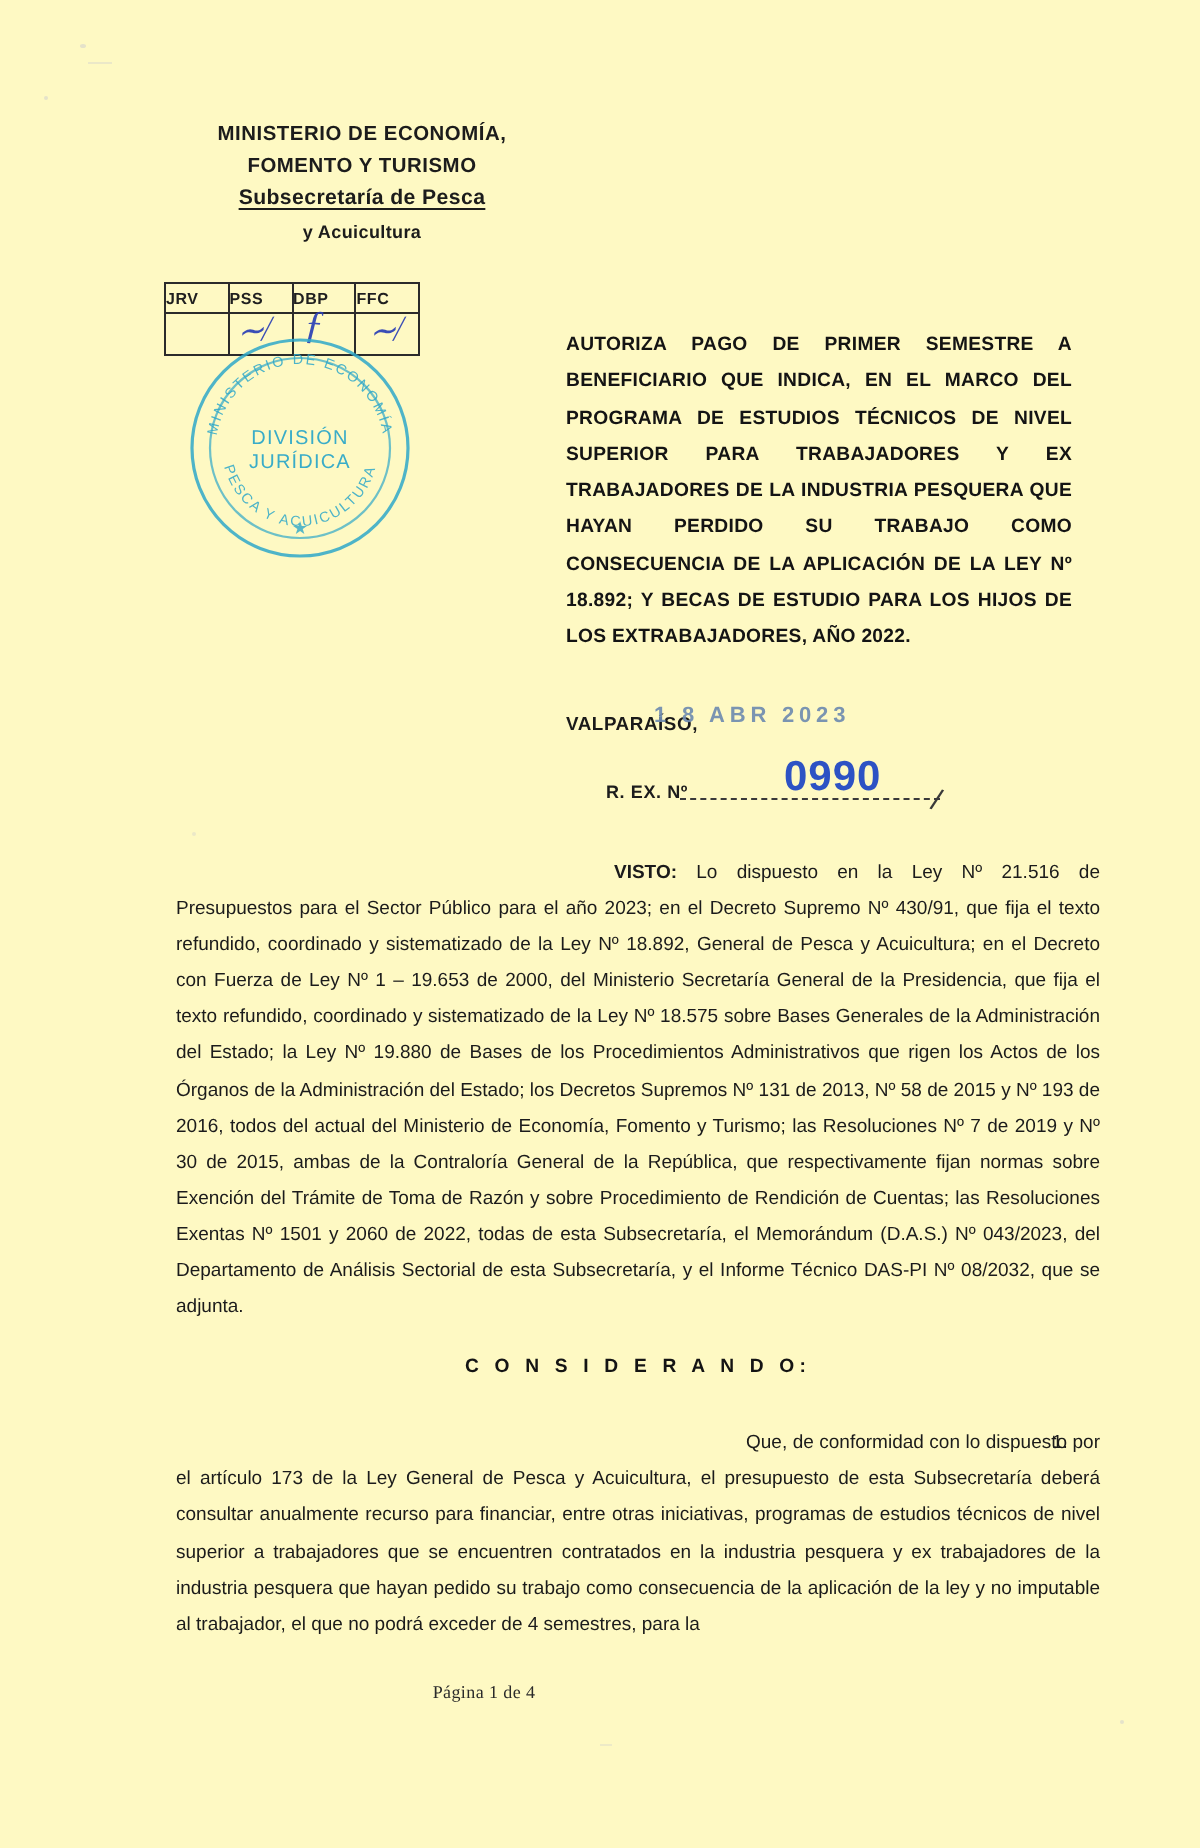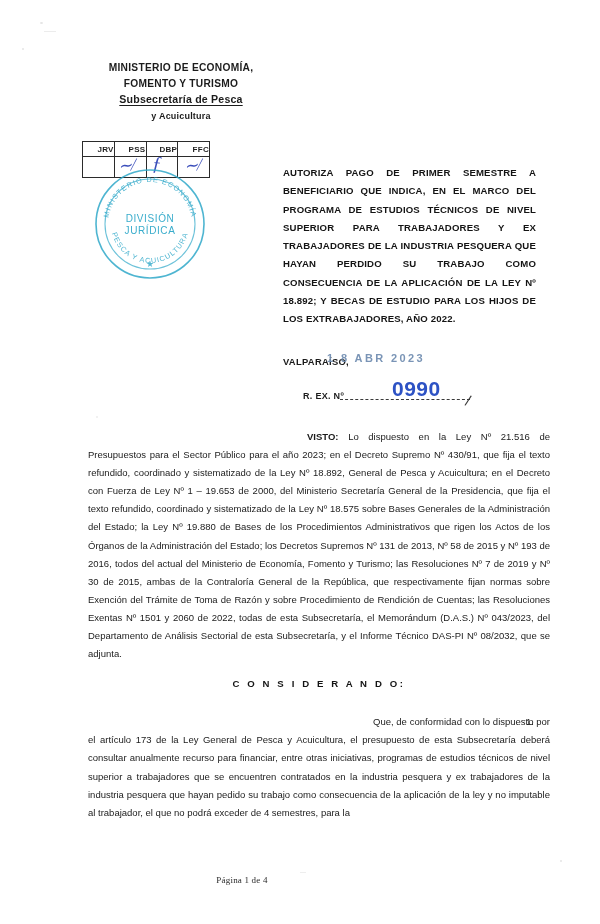--- a/index.html
+++ b/index.html
@@ -5,21 +5,21 @@
 <style>
   html, body {
     margin: 0;
     padding: 0;
     background: #8a8a8a;
   }
   .page {
     position: relative;
     width: 600px;
     height: 924px;
-    background: #ffffff;
+    background: #fef9c3;
     overflow: hidden;
     font-family: "Liberation Sans", sans-serif;
     color: #1c1c1c;
   }
 
   
   .speck {
     position: absolute;
     background: #cfcfcf;
     border-radius: 50%;
@@ -66,21 +66,21 @@
   .initials-table {
     position: absolute;
     left: 82px;
     top: 141px;
     width: 128px;
     border-collapse: collapse;
     table-layout: fixed;
   }
   .initials-table td {
     border: 1px solid #2b2b2b;
-    text-align: right;
+    text-align: left;
     font-size: 8px;
     font-weight: 700;
     letter-spacing: .3px;
     height: 14px;
     padding: 0;
     color: #1f1f1f;
   }
   .initials-table tr.sign-row td { height: 20px; }
 
   
@@ -214,21 +214,21 @@
   .num-marker {
     display: inline-block;
     width: 66px;
     font-weight: 400;
   }
 
   
   .footer {
     position: absolute;
     left: 0;
-    top: 875px;
+    top: 841px;
     width: 484px;
     text-align: center;
     font-family: "Liberation Serif", serif;
     font-size: 9px;
     color: #2a2a2a;
     letter-spacing: .2px;
   }
 </style>
 </head>
 <body>

